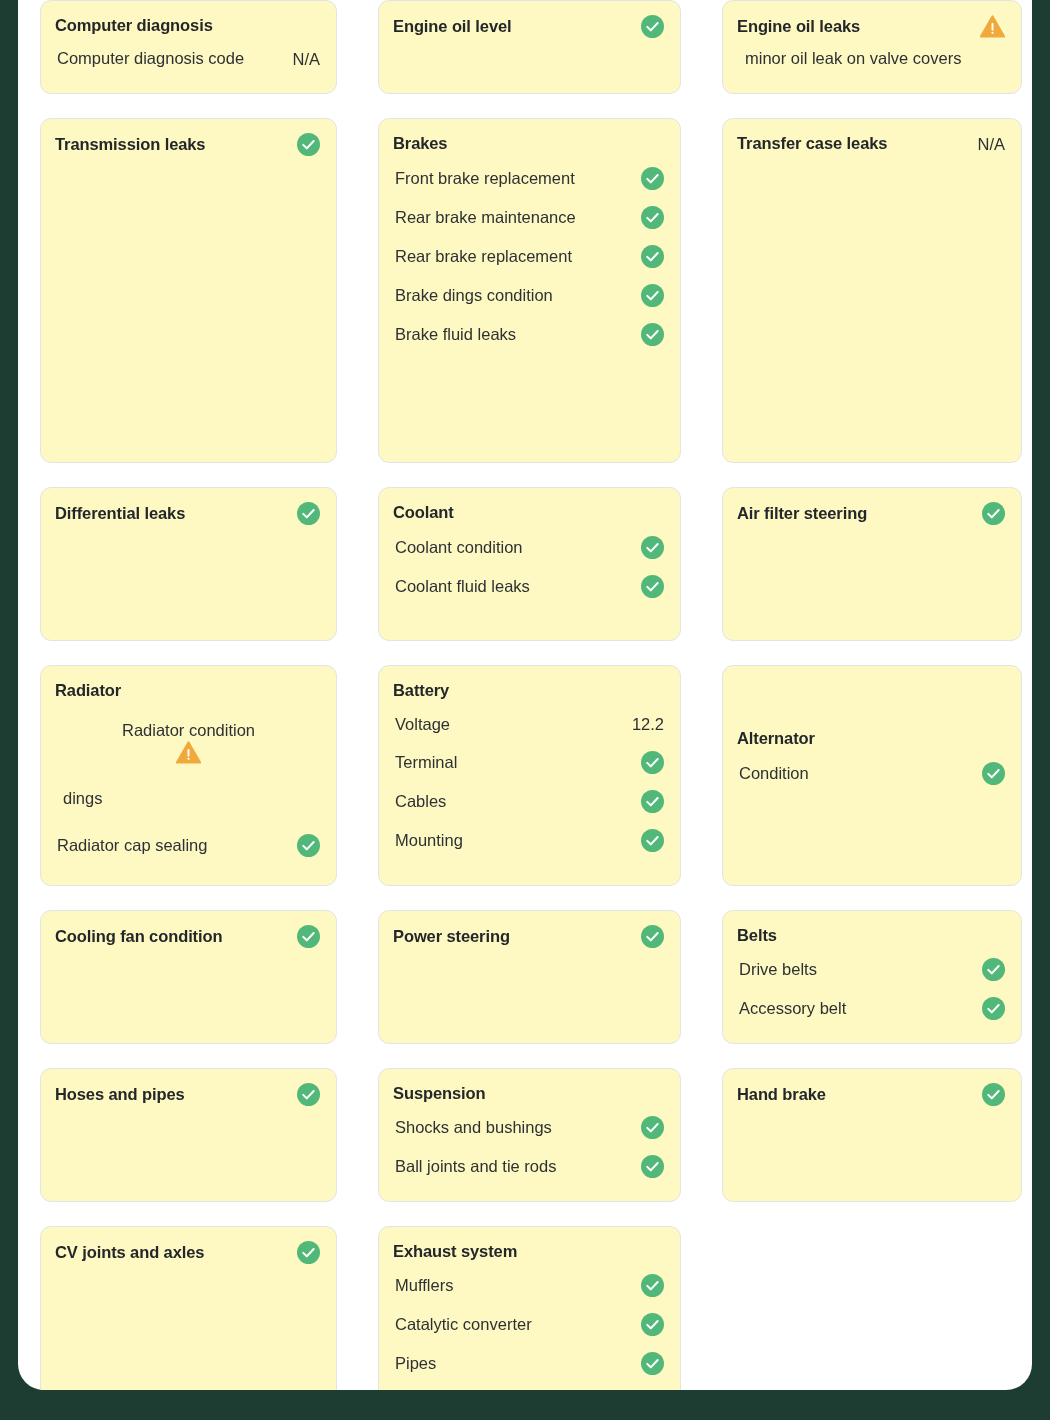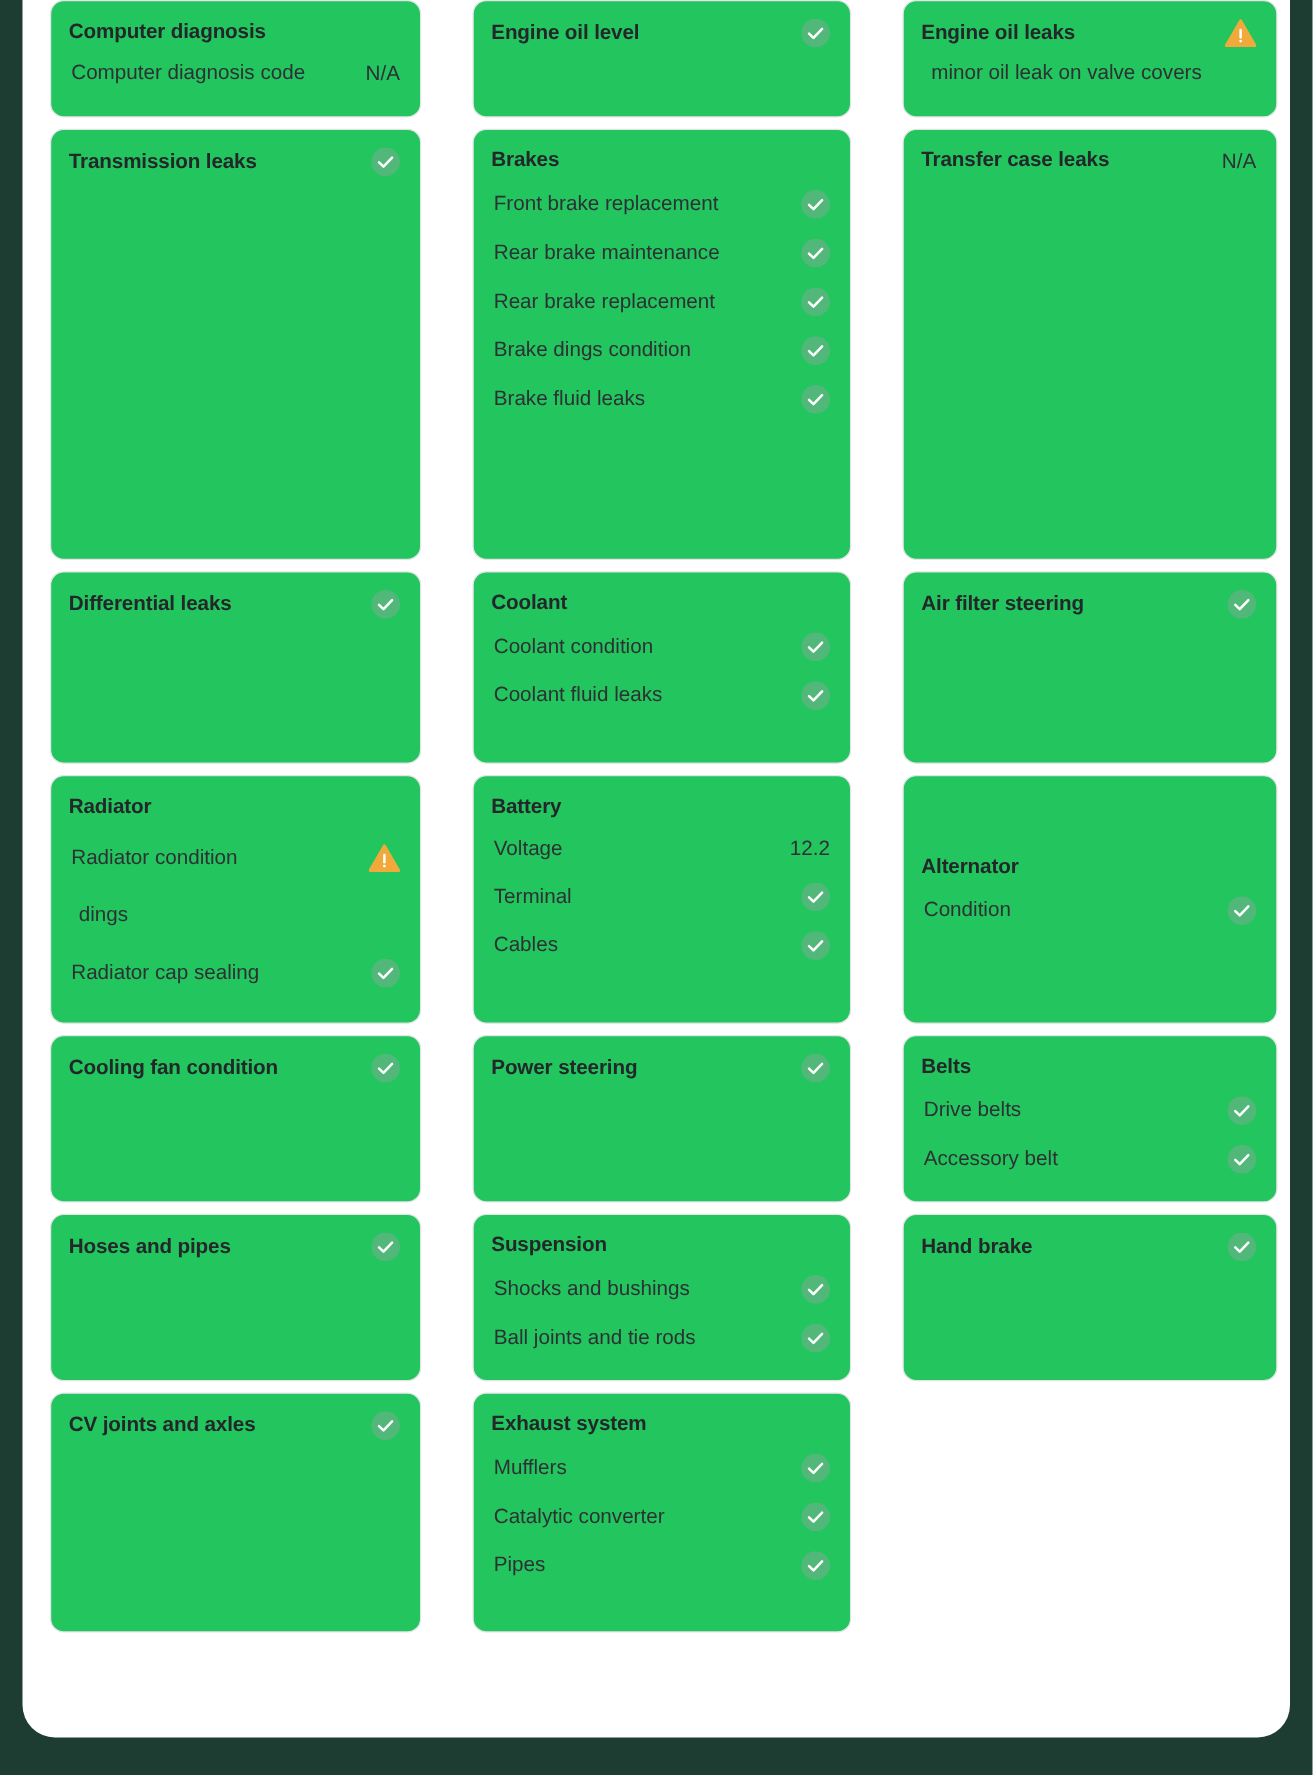--- a/index.html
+++ b/index.html
@@ -34,25 +34,25 @@
     top: 60px;
     width: 976px;
     display: grid;
     grid-template-columns: 297px 303px 300px;
     column-gap: 41px;
     align-content: start;
   }
 
   
   .card {
-    background: #22c55e;
+    background: #fef9c3;
     border: 1px solid #e2e4e6;
     border-radius: 11px;
     padding: 14px 16px 14px 14px;
-    margin-bottom: 9px;
+    margin-bottom: 24px;
     position: relative;
   }
 
   .card-head {
     display: flex;
     align-items: center;
     justify-content: space-between;
     gap: 10px;
   }
 
@@ -237,21 +237,21 @@
             <path d="M6.5 12.4 L10.2 16 L17.4 8.4" fill="none" stroke="#ffffff" stroke-width="2.1" stroke-linecap="round" stroke-linejoin="round"></path>
           </svg>
         </div>
         <div class="spacer" style="height: 101px;"></div>
       </div>
       <div class="card">
         <div class="card-head">
           <div class="card-title">Radiator</div>
         </div>
         <div class="rows">
-          <div class="row" style="padding-top: 14px; padding-bottom: 14px;">
+          <div class="row" style="padding-top: 14px; padding-bottom: 14px; flex-direction: column;">
             <span class="row-label">Radiator condition</span>
             <svg viewBox="0 0 26 24" class="ico warn">
               <path d="M13 1.6 L25 22.4 L1 22.4 Z" fill="#f0a93b" stroke="#f0a93b" stroke-width="2.4" stroke-linejoin="round"></path>
               <path d="M13 9.4 L13 15.4" stroke="#ffffff" stroke-width="2.1" stroke-linecap="round"></path>
               <circle cx="13" cy="18.6" r="1.15" fill="#ffffff"></circle>
             </svg>
           </div>
           <div class="note">dings</div>
           <div class="row" style="padding-top: 14px; padding-bottom: 14px;">
             <span class="row-label">Radiator cap sealing</span>
@@ -278,20 +278,27 @@
               <path d="M6.5 12.4 L10.2 16 L17.4 8.4" fill="none" stroke="#ffffff" stroke-width="2.1" stroke-linecap="round" stroke-linejoin="round"></path>
             </svg>
           </div>
           <div class="row">
             <span class="row-label">Cables</span>
             <svg viewBox="0 0 24 24" class="ico check">
               <circle cx="12" cy="12" r="12" fill="#52b87a"></circle>
               <path d="M6.5 12.4 L10.2 16 L17.4 8.4" fill="none" stroke="#ffffff" stroke-width="2.1" stroke-linecap="round" stroke-linejoin="round"></path>
             </svg>
           </div>
+          <div class="row">
+            <span class="row-label">Mounting</span>
+            <svg viewBox="0 0 24 24" class="ico check">
+              <circle cx="12" cy="12" r="12" fill="#52b87a"></circle>
+              <path d="M6.5 12.4 L10.2 16 L17.4 8.4" fill="none" stroke="#ffffff" stroke-width="2.1" stroke-linecap="round" stroke-linejoin="round"></path>
+            </svg>
+          </div>
         </div>
       </div>
       <div class="card" style="padding-top: 62px; padding-bottom: 62px;">
         <div class="card-head">
           <div class="card-title">Alternator</div>
         </div>
         <div class="rows">
           <div class="row">
             <span class="row-label">Condition</span>
             <svg viewBox="0 0 24 24" class="ico check">

